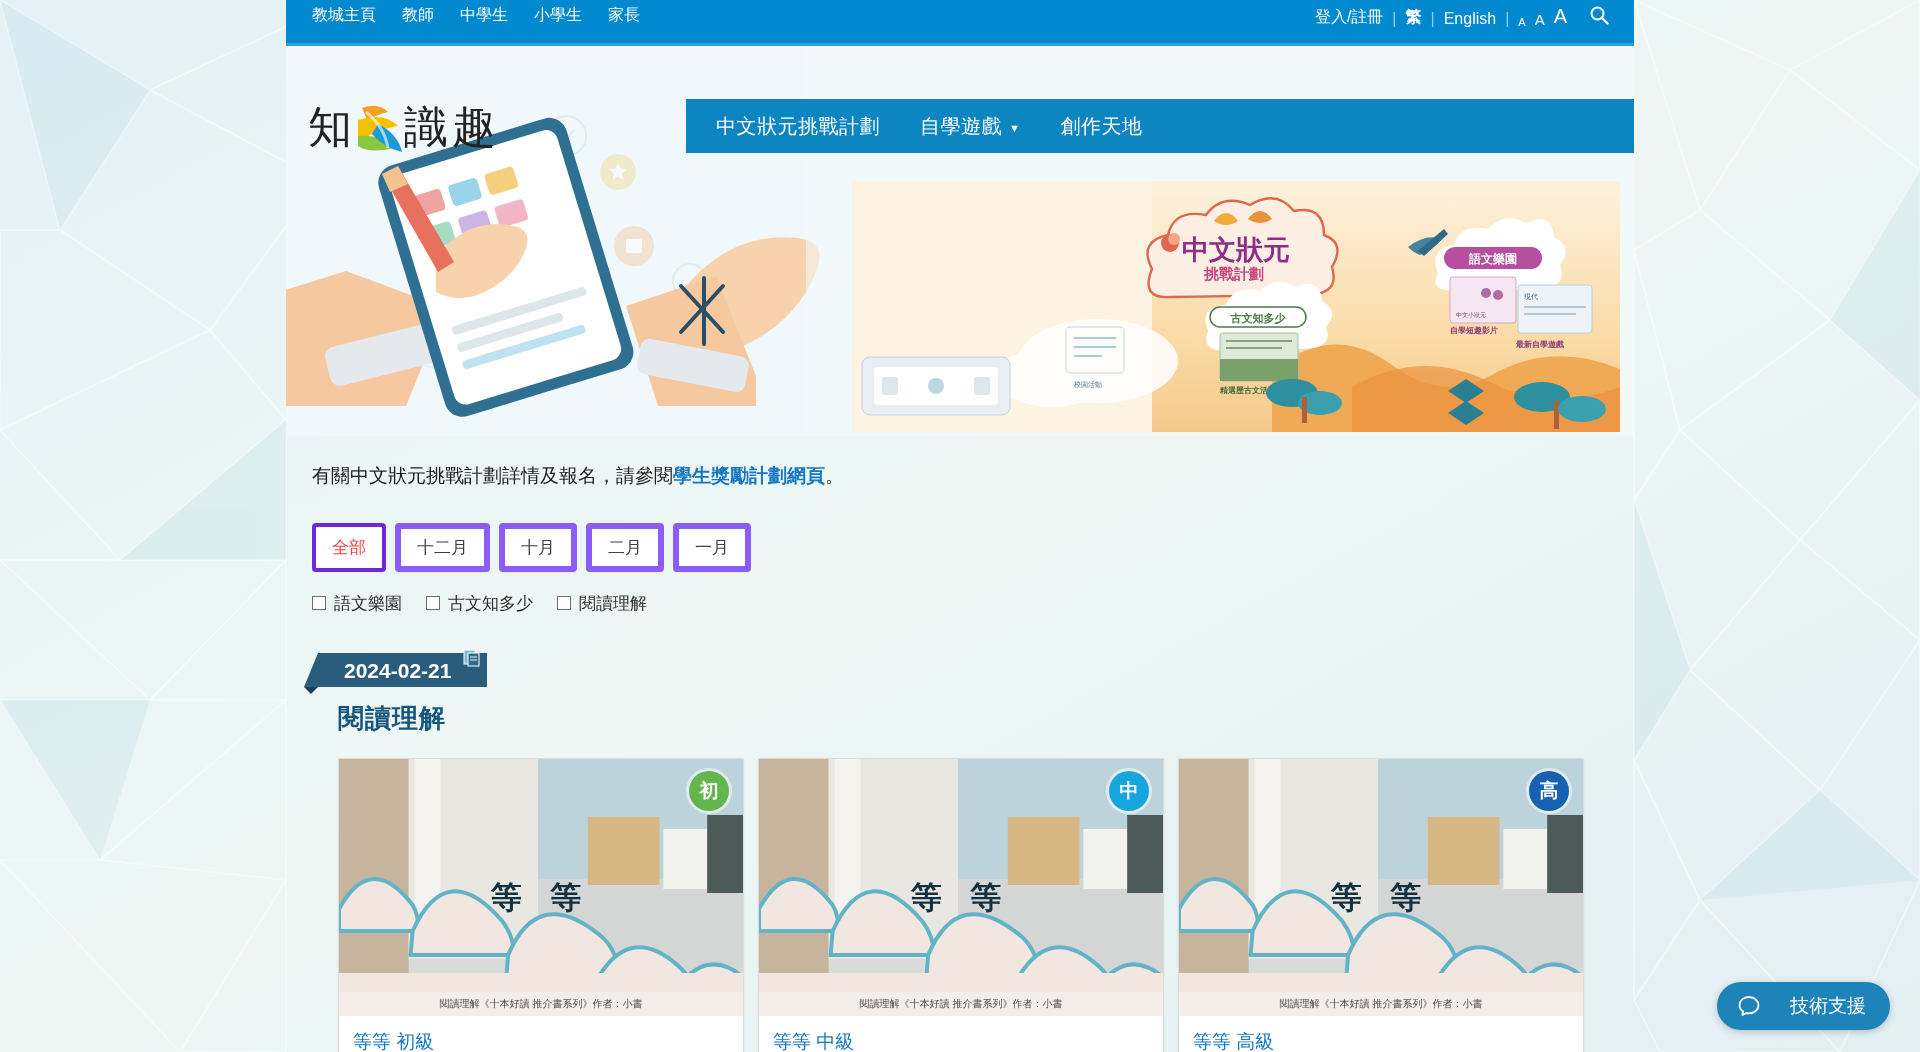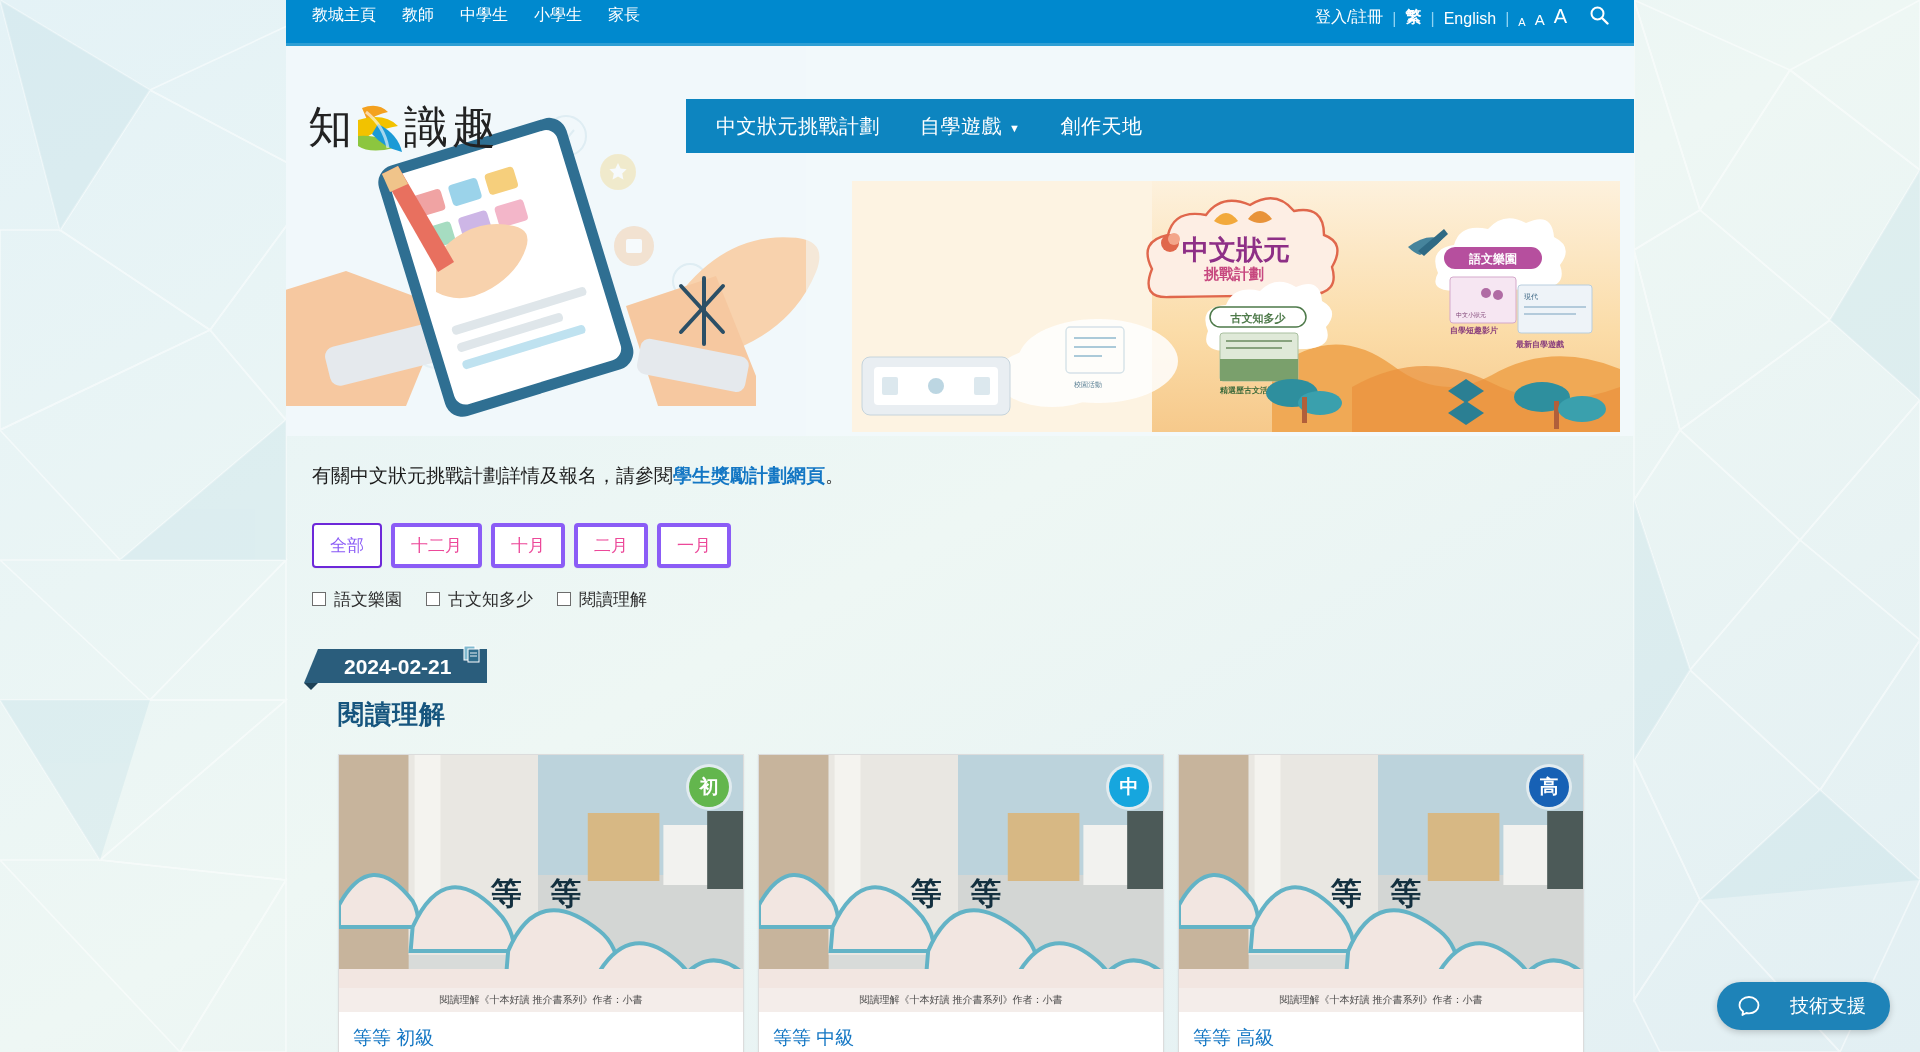--- a/index.html
+++ b/index.html
@@ -147,31 +147,31 @@
     color: #1477c4; text-decoration: none; font-weight: bold;
   }
 
   .filter-row {
     display: flex; gap: 9px; margin-top: 32px;
   }
   .fbtn {
     min-width: 70px;
     padding: 7px 16px;
     background: #ffffff;
-    border: 4px solid #8b5cf6;
+    border: 6px solid #8b5cf6;
     border-radius: 4px;
     font-size: 17px;
-    color: #ec4899;
+    color: #404040;
     cursor: pointer;
     font-family: inherit;
     box-shadow: 0 1px 1px rgba(0,0,0,.04);
   }
   .fbtn.active {
-    border: 2px solid #6d28d9;
-    color: #8b5cf6;
+    border: 4px solid #6d28d9;
+    color: #ef4444;
     font-family: Liberation Mono, monospace;
   }
 
   .check-row {
     display: flex; gap: 24px; margin-top: 20px; align-items: center;
   }
   .chk {
     display: inline-flex; align-items: center; gap: 8px;
     font-size: 17px; color: #2d2d2d; cursor: pointer;
   }

